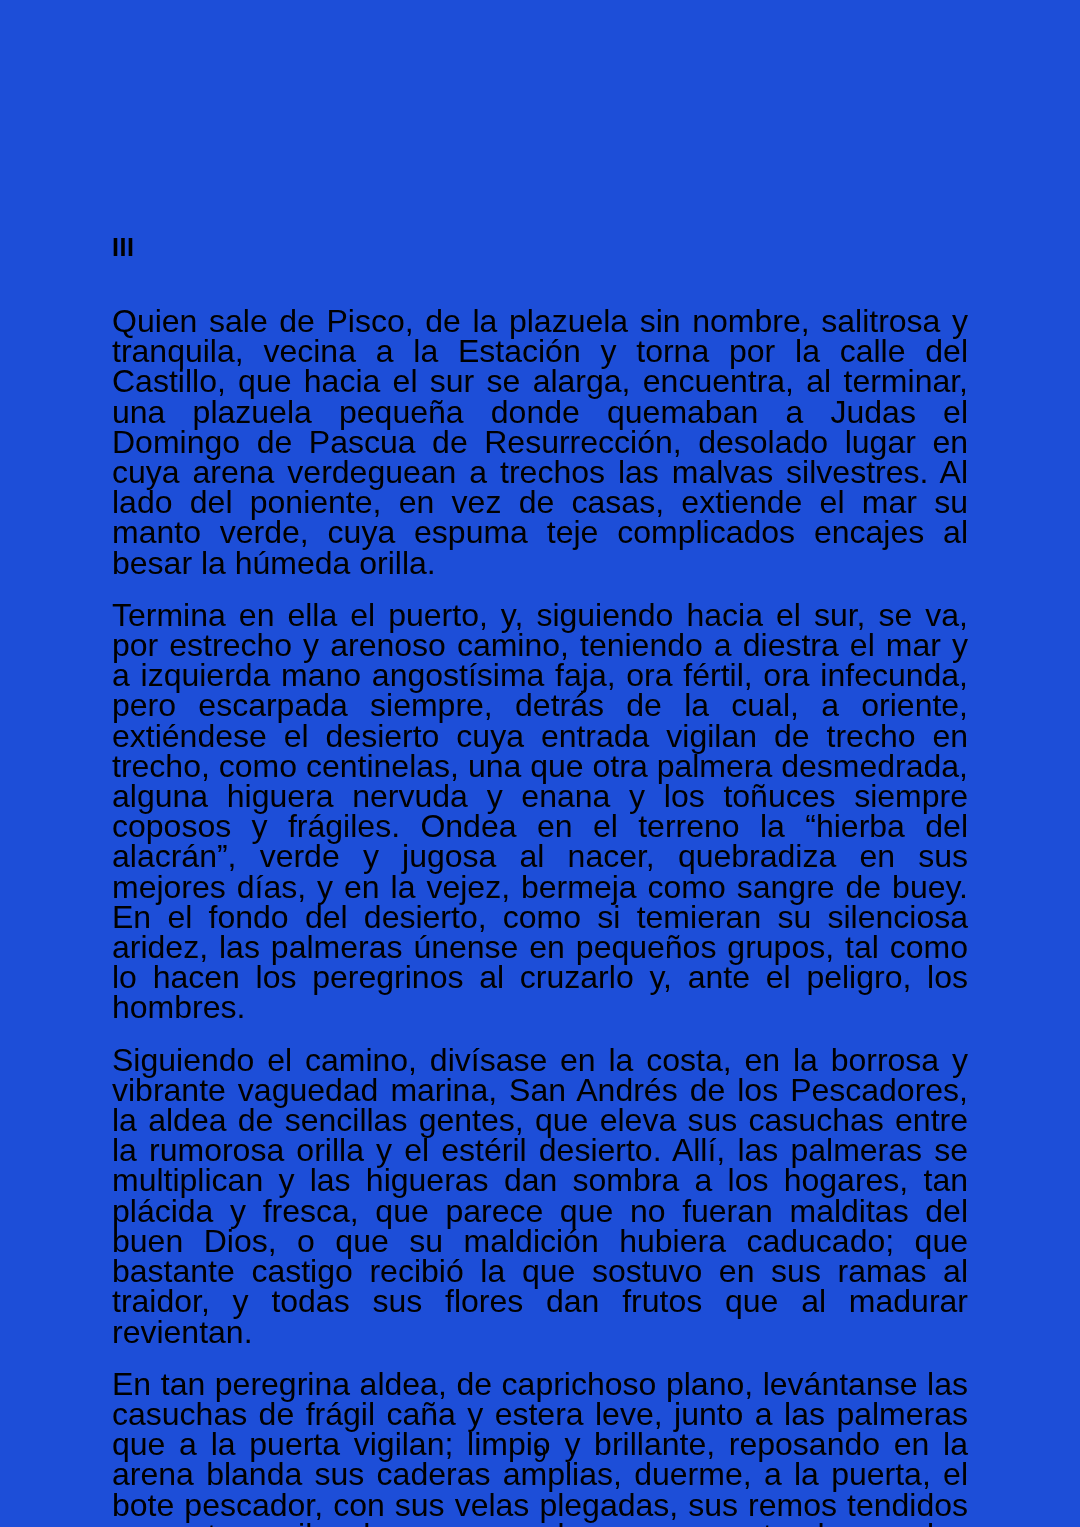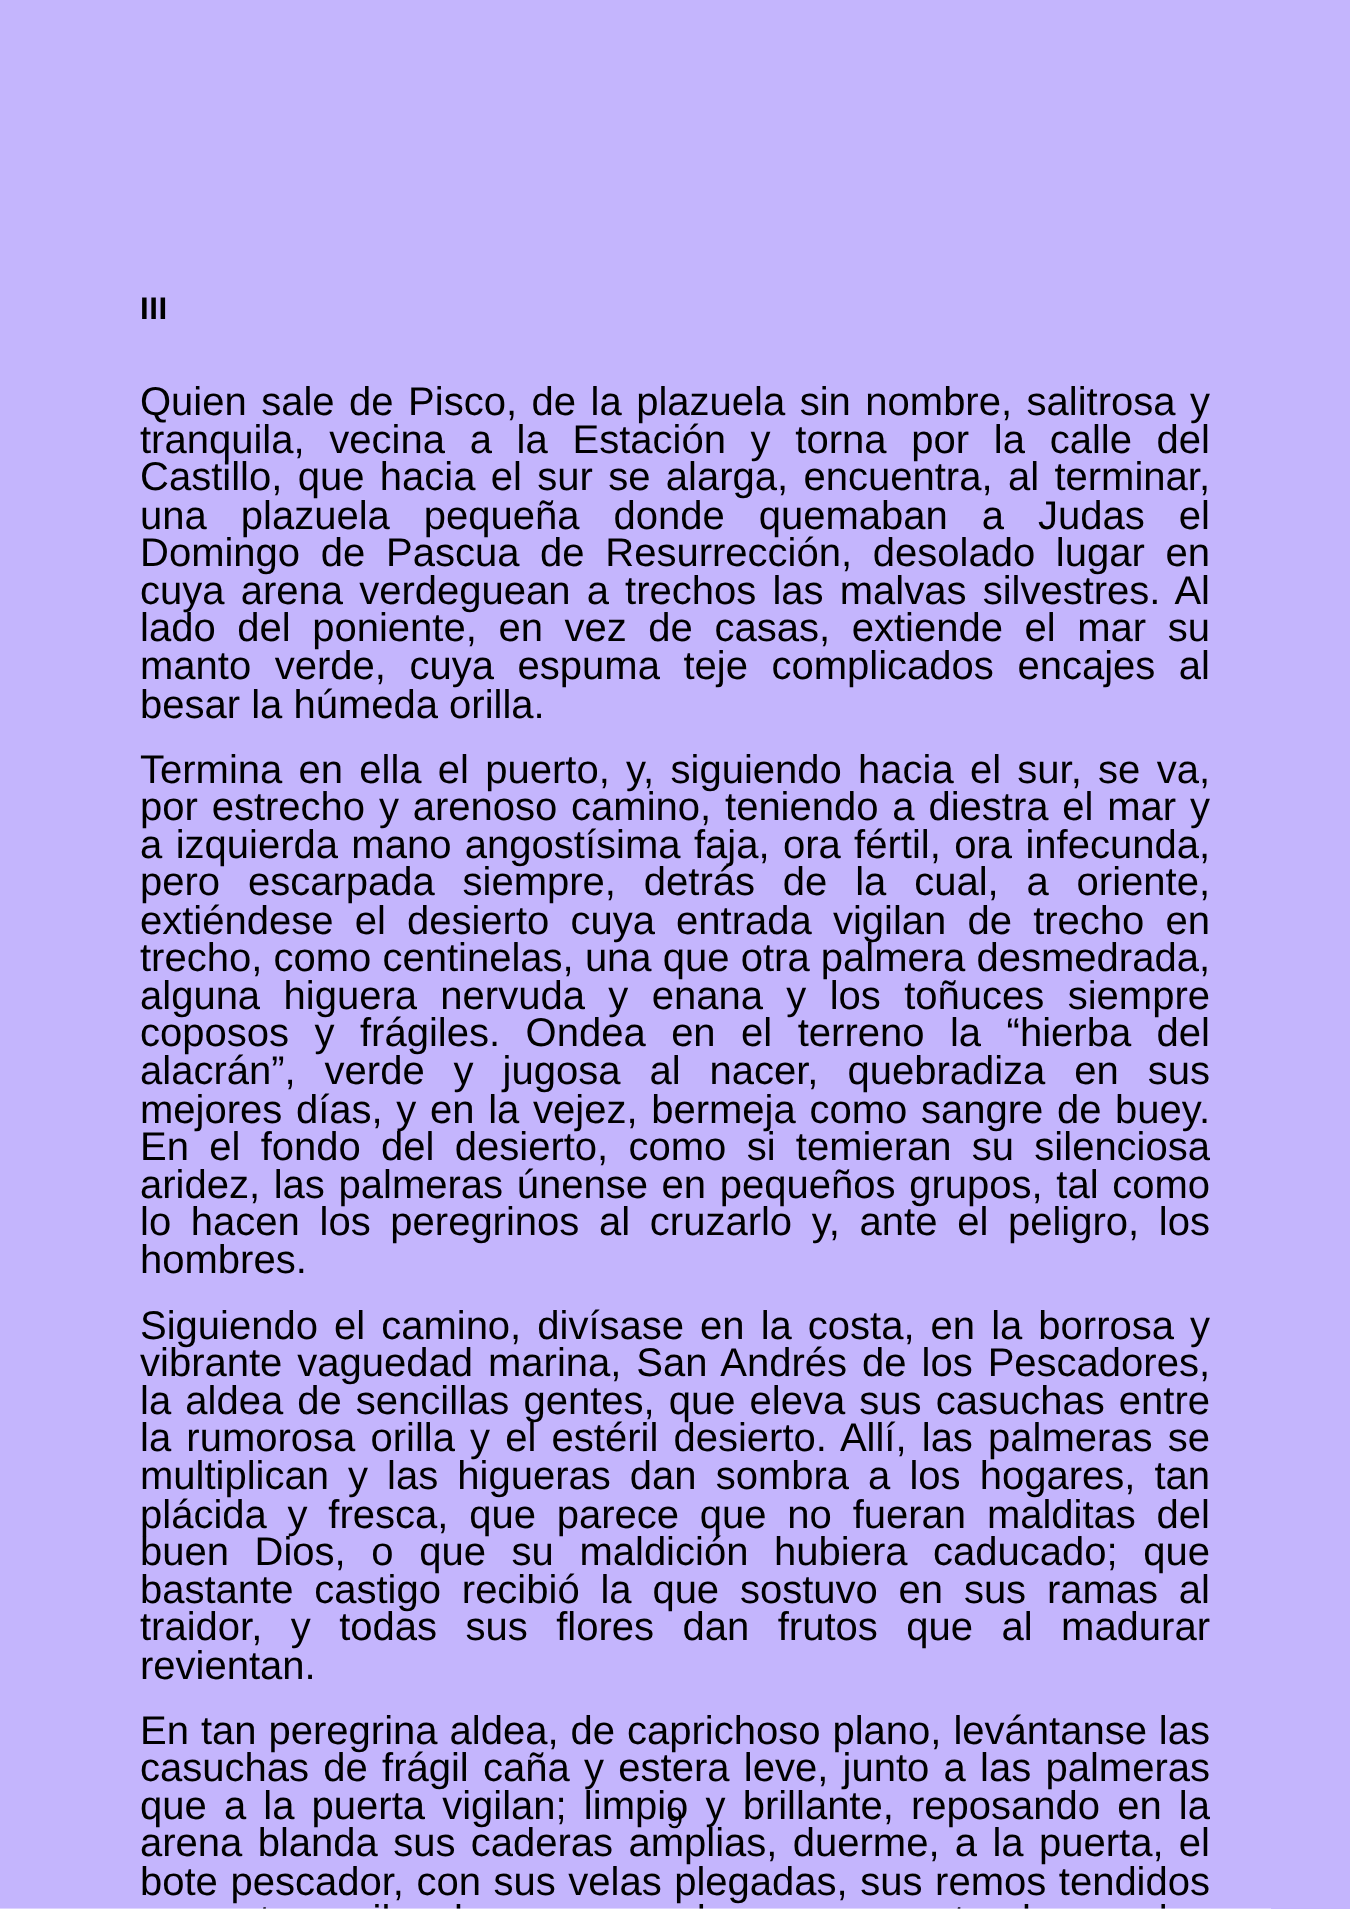--- a/index.html
+++ b/index.html
@@ -9,21 +9,21 @@
     background: #ffffff;
   }
   body {
     font-family: "Liberation Sans", sans-serif;
     color: #000000;
   }
   .page {
     position: relative;
     width: 1080px;
     height: 1527px;
-    background: #c4b5fd;
+    background: #1d4ed8;
     box-sizing: border-box;
     overflow: hidden;
   }
   .content {
     position: absolute;
     left: 112px;
     top: 232px;
     width: 856px;
   }
   .section-heading {

